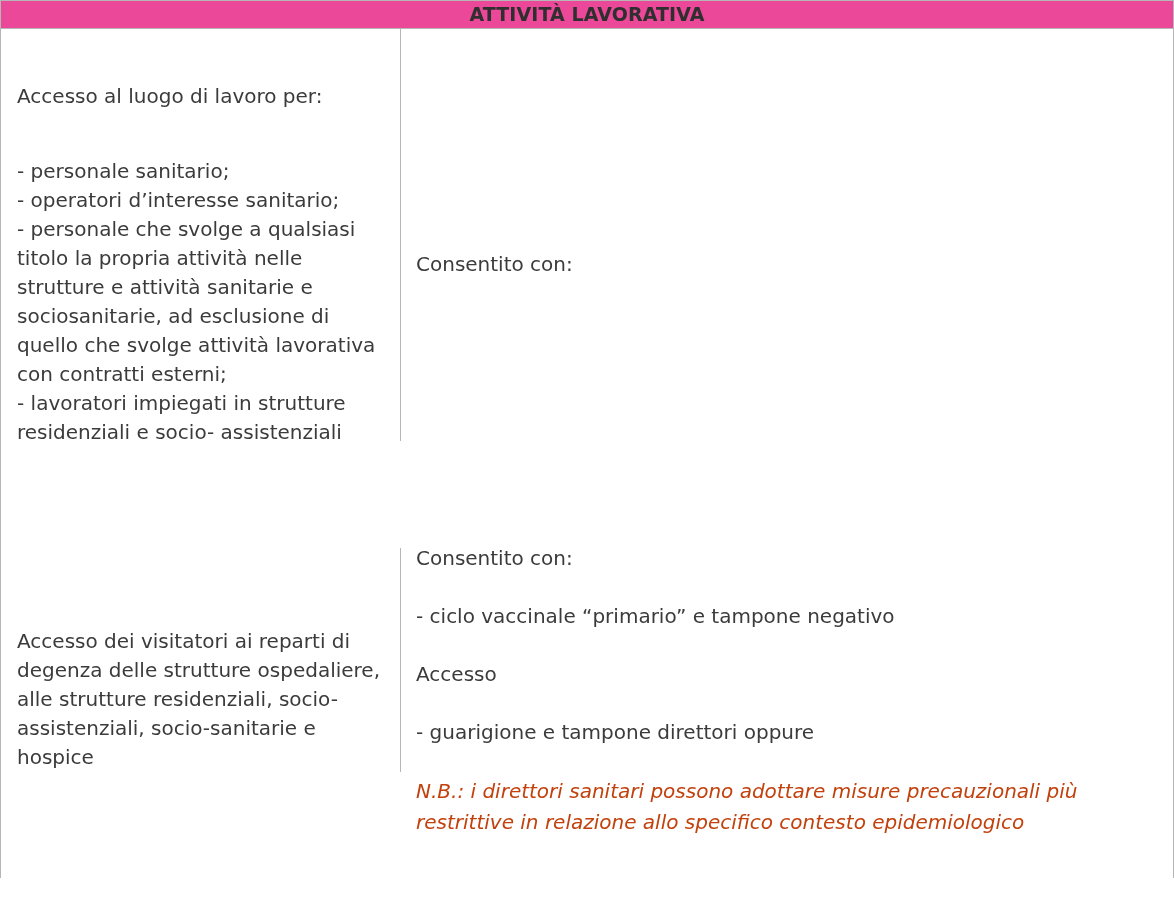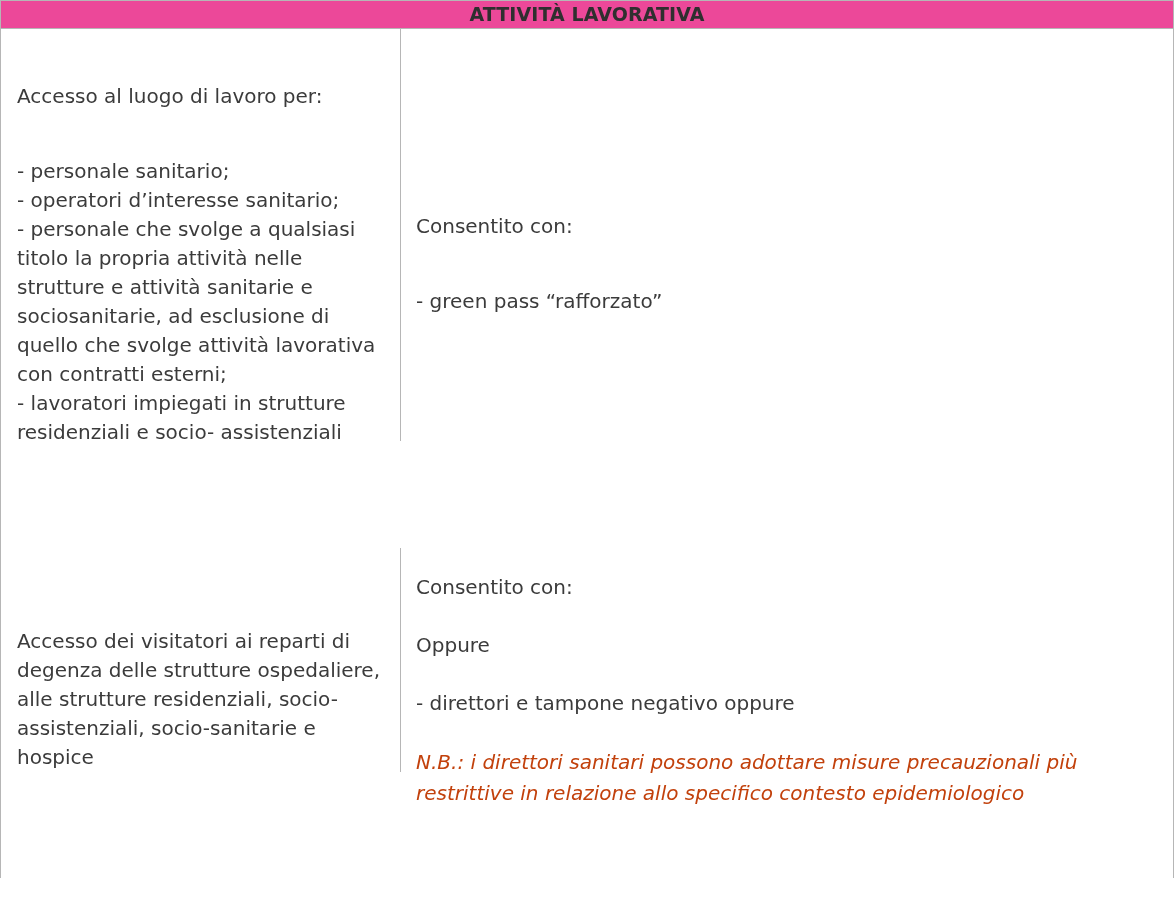--- a/index.html
+++ b/index.html
@@ -114,30 +114,30 @@
   <div class="row row-1">
     <div class="cell-left pad-1">
       <p class="txt">Accesso al luogo di lavoro per:</p>
       <p class="txt">- personale sanitario;
 - operatori d’interesse sanitario;
 - personale che svolge a qualsiasi titolo la propria attività nelle strutture e attività sanitarie e sociosanitarie, ad esclusione di quello che svolge attività lavorativa con contratti esterni;
 - lavoratori impiegati in strutture residenziali e socio- assistenziali</p>
     </div>
     <div class="cell-right pad-1r">
       <p class="txt">Consentito con:</p>
-      <p class="txt">- green pass “rafforzato”</p>
     </div>
   </div>
 
 
   <div class="row row-2">
     <div class="cell-left pad-2">
       <p class="txt">Accesso dei visitatori ai reparti di degenza delle strutture ospedaliere, alle strutture residenziali, socio- assistenziali, socio-sanitarie e hospice</p>
     </div>
     <div class="cell-right pad-2r">
       <p class="lines">Consentito con:</p>
-      <p class="lines gap">Oppure</p>
-      <p class="lines gap">- direttori e tampone negativo oppure</p>
+      <p class="lines gap">- ciclo vaccinale “primario” e tampone negativo</p>
+      <p class="lines gap">Accesso</p>
+      <p class="lines gap">- guarigione e tampone direttori oppure</p>
       <p class="note">N.B.: i direttori sanitari possono adottare misure precauzionali più restrittive in relazione allo specifico contesto epidemiologico</p>
     </div>
   </div>
 
 </div>
 
 </body></html>

